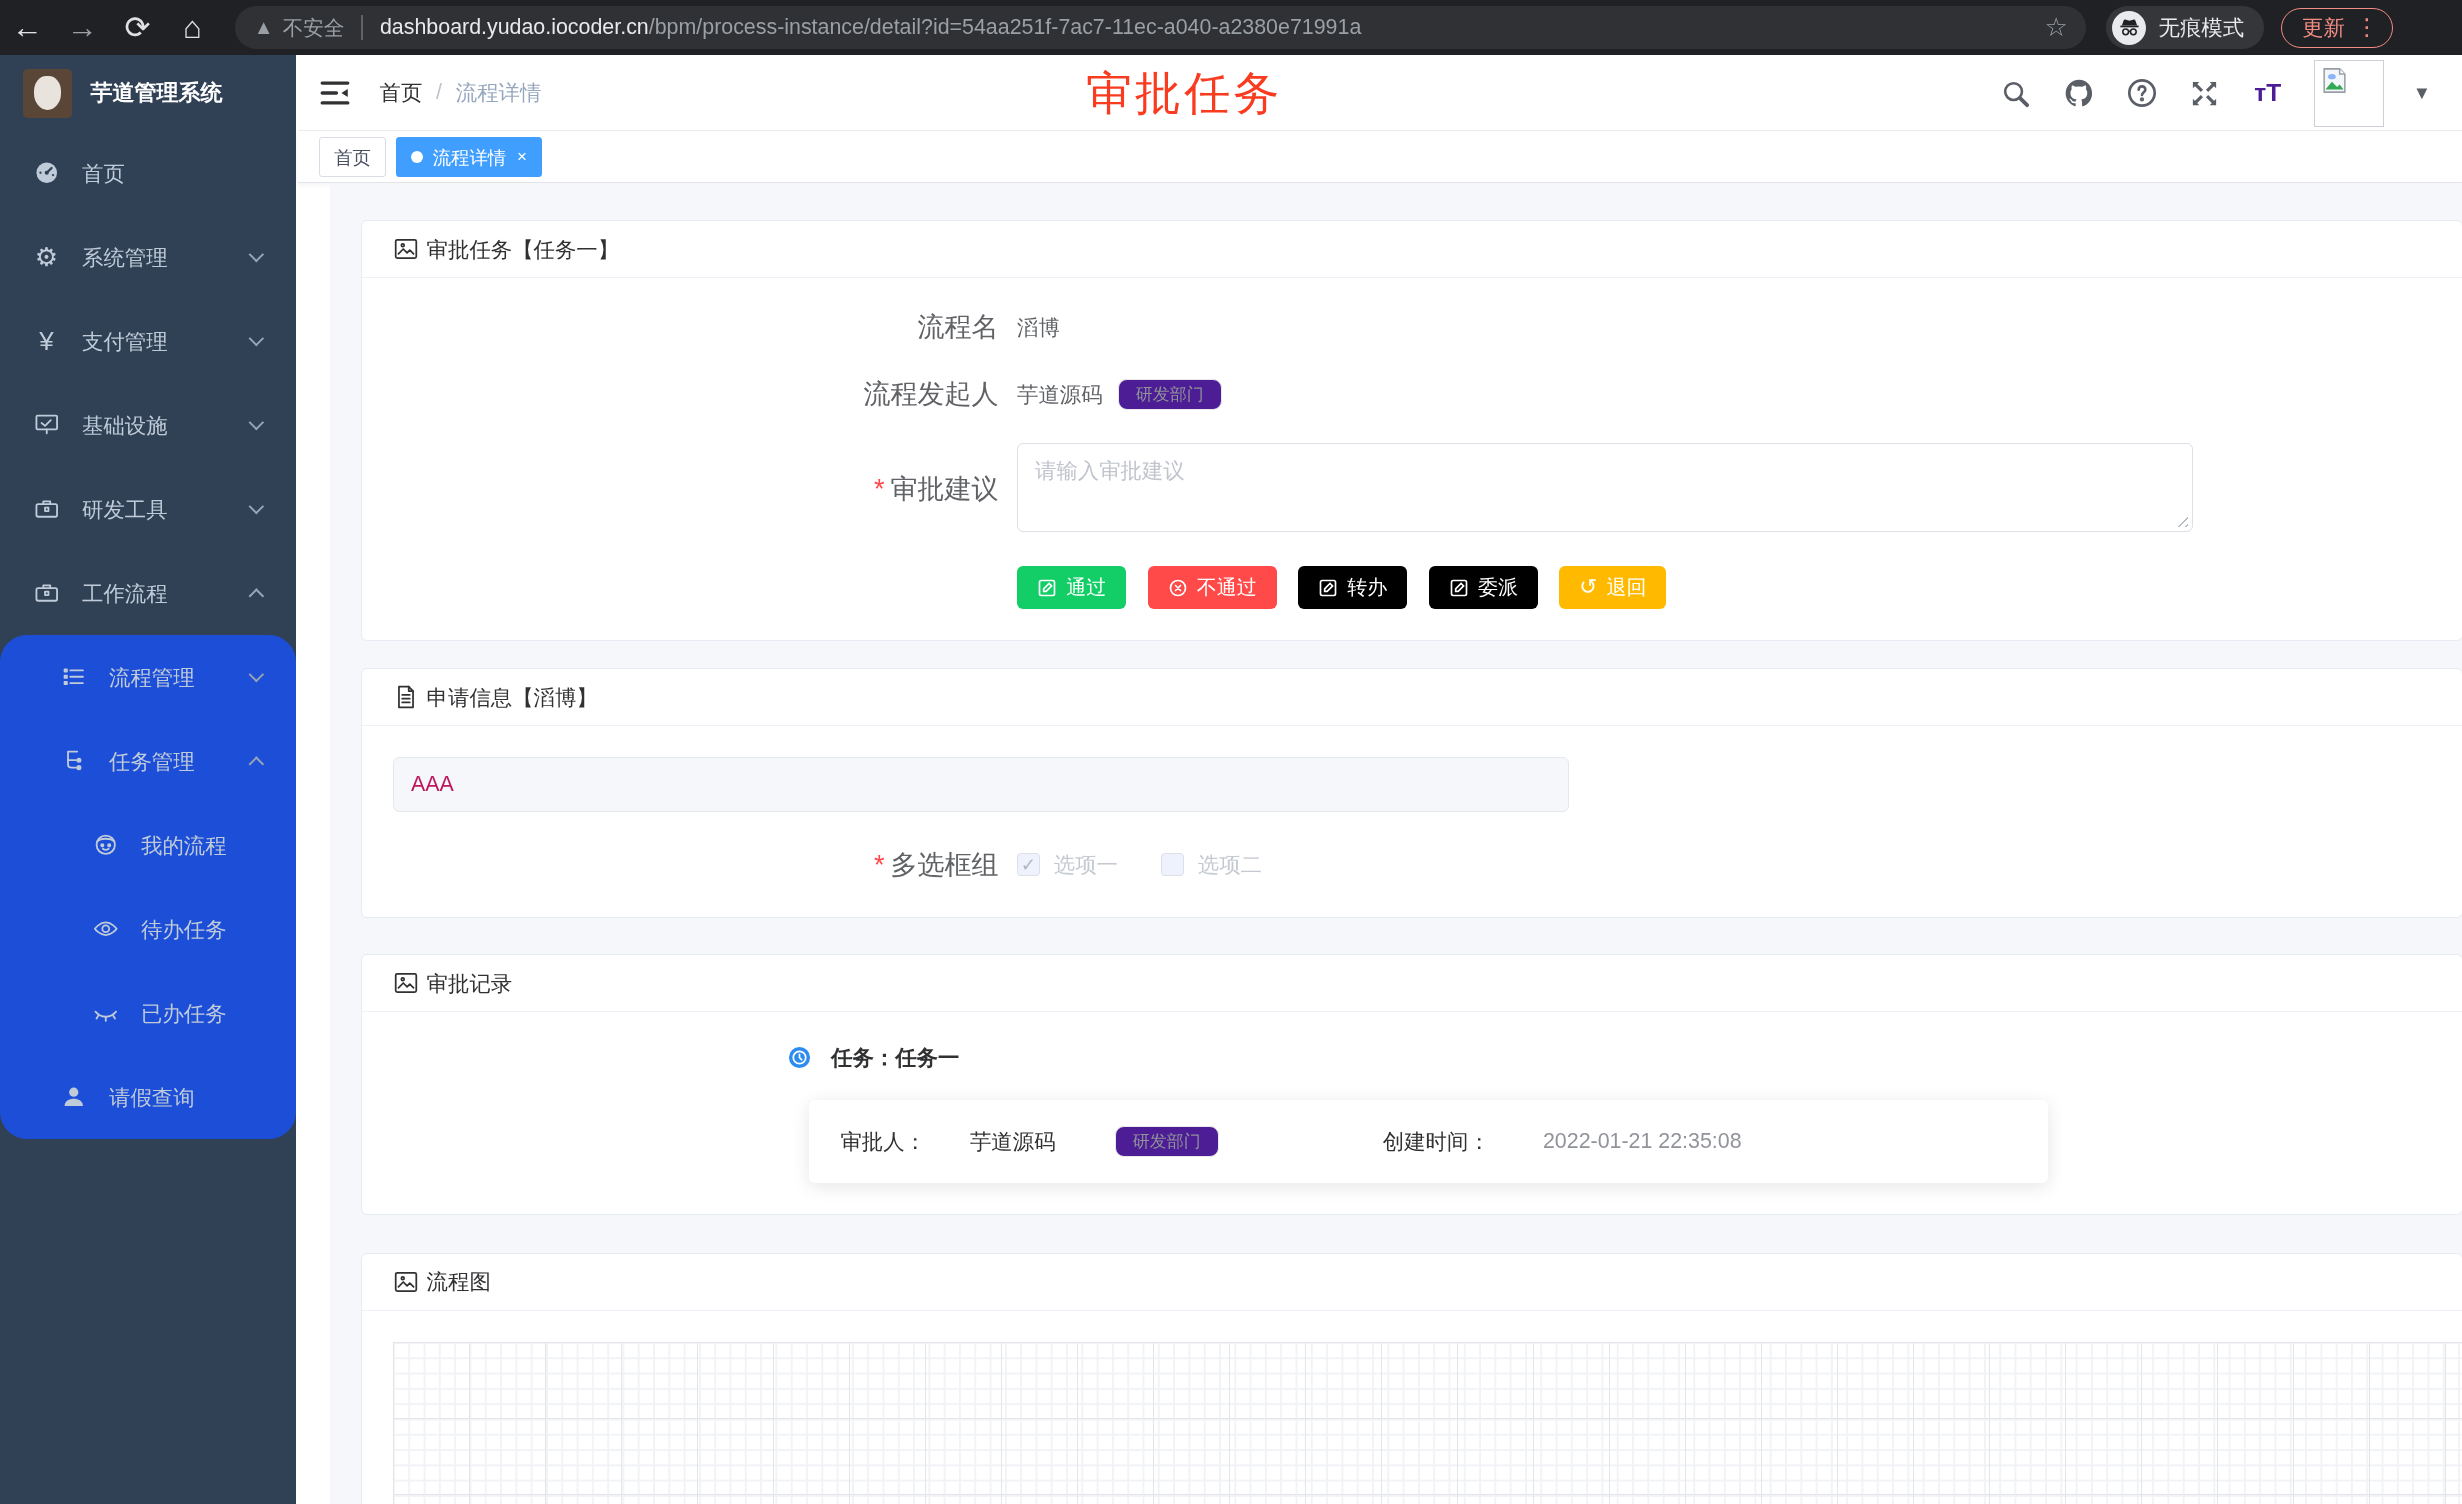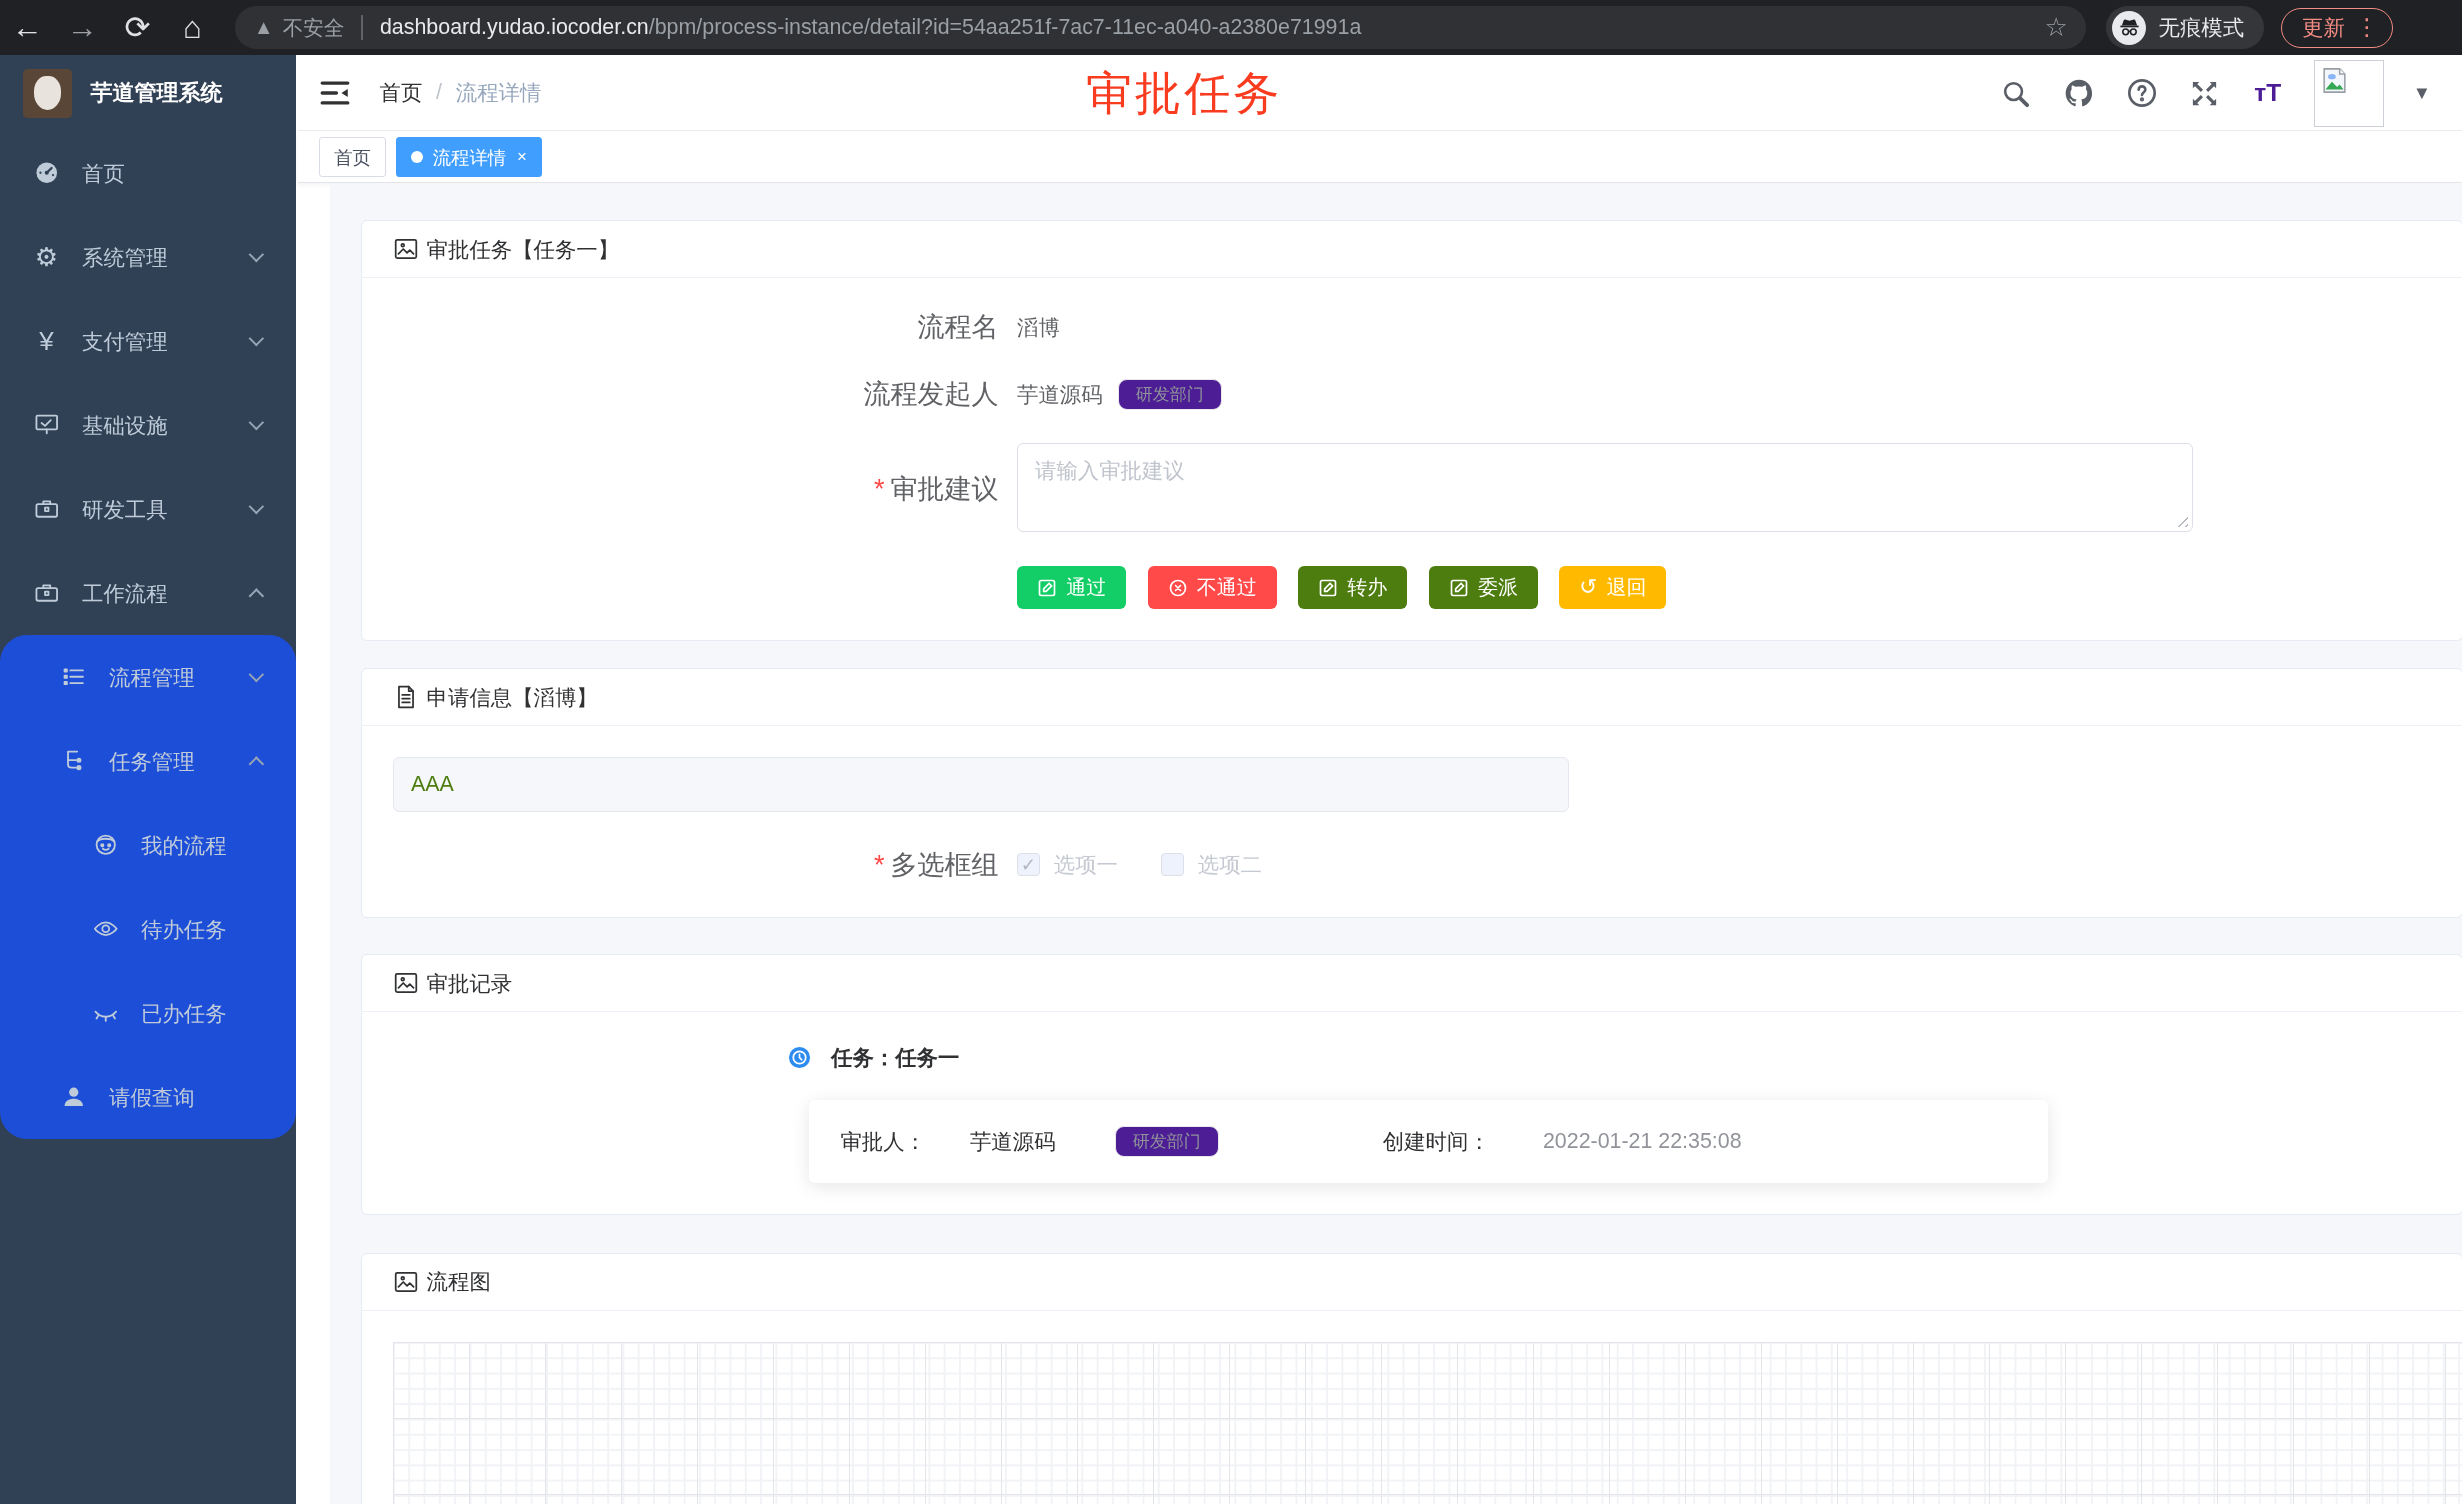--- a/index.html
+++ b/index.html
@@ -105,26 +105,26 @@
   .ta-wrap { position:relative; width:1176px; }
   .ta-wrap:after { content:""; position:absolute; right:4.6px; bottom:7.6px; width:12.2px; height:12.2px;
     background:repeating-linear-gradient(135deg,transparent 0 3.8px,#b6bac2 3.8px 5.4px); 
     clip-path:polygon(100% 0,100% 100%,0 100%); }
   .btn-row { margin-left:624px; display:flex; gap:21.4px; }
   .btn { height:43px; border:none; border-radius:6.1px; color:#fff; font-size:20px; display:flex;
     align-items:center; padding:0 20px; gap:9.2px; cursor:pointer; font-family:inherit; }
   .btn svg { stroke:#fff; fill:none; stroke-width:2; stroke-linecap:round; }
   .btn.green { background:#13ce66; }
   .btn.red { background:#ff4a49; }
-  .btn.blue { background:#4d7c0f; }
+  .btn.blue { background:#000000; }
   .btn.orange { background:#ffba00; }
   .btn .uglyph { font-size:21.4px; line-height:1; }
 
   input.disabled-input { width:1176px; height:55px; background:#f5f7fa; border:1.5px solid #e4e7ed;
-    border-radius:6.1px; font-size:21.4px; color:#4d7c0f; padding:0 17px; font-family:inherit; }
+    border-radius:6.1px; font-size:21.4px; color:#be185d; padding:0 17px; font-family:inherit; }
   .ck-row { display:flex; align-items:center; gap:43px; min-height:43px; }
   .ckbox { width:23px; height:23px; border:1.5px solid #dcdfe6; border-radius:3.8px; background:#edf2fc;
     display:inline-flex; align-items:center; justify-content:center; color:#b2b7bf; font-size:18.4px; }
   .cklbl { font-size:21.4px; color:#c5c9d1; margin-left:13.8px; }
   .ckitem { display:flex; align-items:center; }
 
   
   .timeline { margin-left:395px; }
   .tl-head { display:flex; align-items:center; gap:20px; }
   .tl-title { font-size:21.4px; font-weight:bold; color:#303133; }

